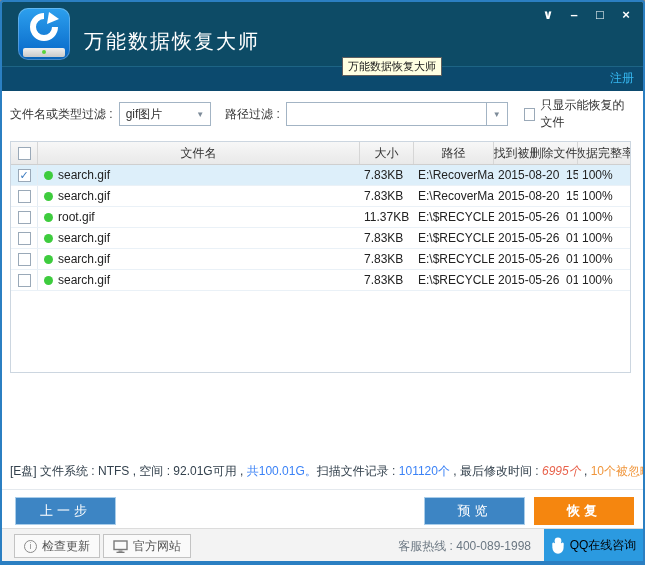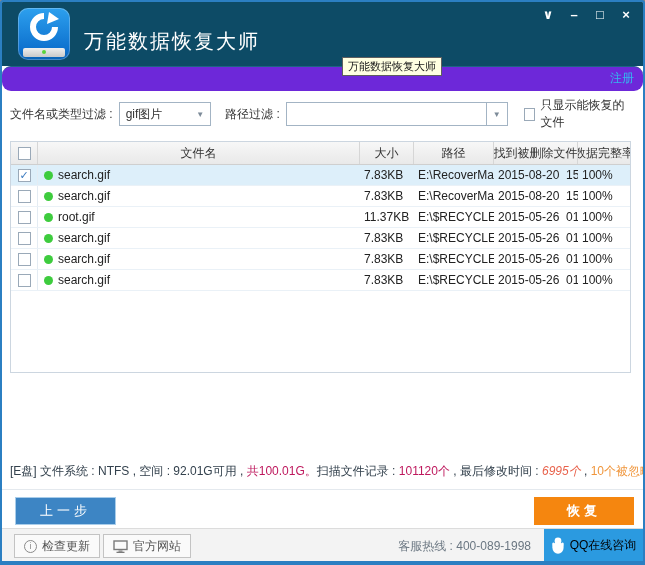--- a/index.html
+++ b/index.html
@@ -4,21 +4,21 @@
 <style>
   * { margin:0; padding:0; box-sizing:border-box; }
   body { font-family:"Liberation Sans","DejaVu Sans",sans-serif; background:#888; }
   .window{
     position:relative; width:645px; height:565px; margin:0 auto;
     background:#fff; overflow:hidden;
     border:2px solid #2b7fc2; border-bottom-width:4px; border-radius:3px 3px 0 0;
   }
   
   .header{ position:absolute; top:0; left:0; right:0; height:64px; background:#0d4b66; }
-  .subheader{ position:absolute; top:64px; left:0; right:0; height:25px; background:#6d28d9; border-top:1px solid #1d6485;border-radius:9px; }
+  .subheader{ position:absolute; top:64px; left:0; right:0; height:25px; background:#0c4a6e; border-top:1px solid #1d6485; }
   .logo{ position:absolute; top:6px; left:16px; width:52px; height:52px; border-radius:10px;
          background:linear-gradient(180deg,#2da0ee 0%,#0e72cf 78%,#0a62b4 100%); box-shadow:inset 0 0 0 1px rgba(255,255,255,.25); }
   .logo svg{ position:absolute; top:3px; left:7px; }
   .logo .tray{ position:absolute; left:5px; right:5px; bottom:3px; height:9px; background:linear-gradient(#efefef,#c9c9c9); border-radius:2px; }
   .logo .led{ position:absolute; left:24px; bottom:6px; width:4px; height:4px; border-radius:50%; background:#5ad43a; }
   .app-title{ position:absolute; top:26px; left:82px; color:#fff; font-size:20px; letter-spacing:2px; }
   .win-controls{ position:absolute; top:5px; right:10px; display:flex; gap:12px; color:#fff; font-size:13px; font-weight:bold; }
   .win-controls span{ cursor:default; width:14px; text-align:center; line-height:16px; }
   .register{ position:absolute; right:9px; bottom:4px; color:#35b5ee; font-size:12px; text-decoration:none; }
   .tooltip{ position:absolute; top:55px; left:340px; z-index:9; background:#ffffe1; border:1px solid #5f5f5f;
@@ -46,21 +46,21 @@
   .col-path{ width:80px; flex:none; }
   .col-time{ width:84px; flex:none; }
   .col-int{ flex:1; }
   .trow{ display:flex; height:21px; align-items:center; border-bottom:1px solid #eaf1f7; color:#222; }
   .trow.selected{ background:#ddeffa; }
   .trow .cell{ overflow:hidden; white-space:pre; padding-left:4px; }
   .trow .cell-check{ width:27px; flex:none; display:flex; justify-content:center; align-self:stretch; align-items:center; border-right:1px solid #e4ecf3; }
   .dot{ display:inline-block; width:9px; height:9px; border-radius:50%; background:#3ecc3e; margin:0 5px 0 2px; vertical-align:-1px; }
   
   .status-line{ position:absolute; top:461px; left:8px; right:6px; font-size:12px; color:#33414d; white-space:pre; }
-  .st-red{ color:#be185d; } .st-red2{ color:#e8614a;font-style:italic; } .st-orange{ color:#f0963c; }
+  .st-red{ color:#3b82f6; } .st-red2{ color:#e8614a;font-style:italic; } .st-orange{ color:#f0963c; }
   .hr-sep{ position:absolute; top:487px; left:0; right:0; height:1px; background:#e4e9ee; }
   
   .btn{ position:absolute; top:495px; height:28px; color:#fff; font-size:13px; display:flex; align-items:center; justify-content:center;
         cursor:pointer; letter-spacing:4px; }
   .btn-back{ left:13px; width:101px; background:#3d85c4; border:1px solid #a9cdea; }
   .btn-preview{ left:422px; width:101px; background:#3d85c4; border:1px solid #a9cdea; }
   .btn-recover{ left:532px; width:100px; background:#f5860f; border:1px solid #f5860f;font-weight:bold; }
   
   .footer{ position:absolute; left:0; right:0; bottom:0; height:33px; background:#f3f3f3; border-top:1px solid #dcdcdc; }
   .foot-btn{ position:absolute; top:5px; height:24px; background:#fafafa; border:1px solid #c3c3c3; display:flex; align-items:center;
@@ -189,20 +189,21 @@
       <span class="cell col-path">E:\$RECYCLE.BIN..</span>
       <span class="cell col-time">2015-05-26  01:14</span>
       <span class="cell col-int">100%</span>
     </div>
   </div>
 
   <div class="status-line"><span>[E盘] 文件系统 : NTFS , 空间 : 92.01G可用 , </span><span class="st-red">共100.01G。</span><span>扫描文件记录 : </span><span class="st-red">101120个</span><span> , 最后修改时间 : </span><span class="st-red2">6995个</span><span> , </span><span class="st-orange">10个被忽略。</span></div>
   <div class="hr-sep"></div>
 
   <div class="btn btn-back">上一步</div>
+  <div class="btn btn-preview">预览</div>
   <div class="btn btn-recover">恢复</div>
 
   <div class="footer">
     <div class="foot-btn update">
       <i class="info-ic">i</i>
       <span>检查更新</span>
     </div>
     <div class="foot-btn site">
       <svg width="15" height="13" viewBox="0 0 15 13">
         <rect x="1" y="1" width="13" height="8.5" fill="none" stroke="#7a7a7a" stroke-width="1.4"></rect>

